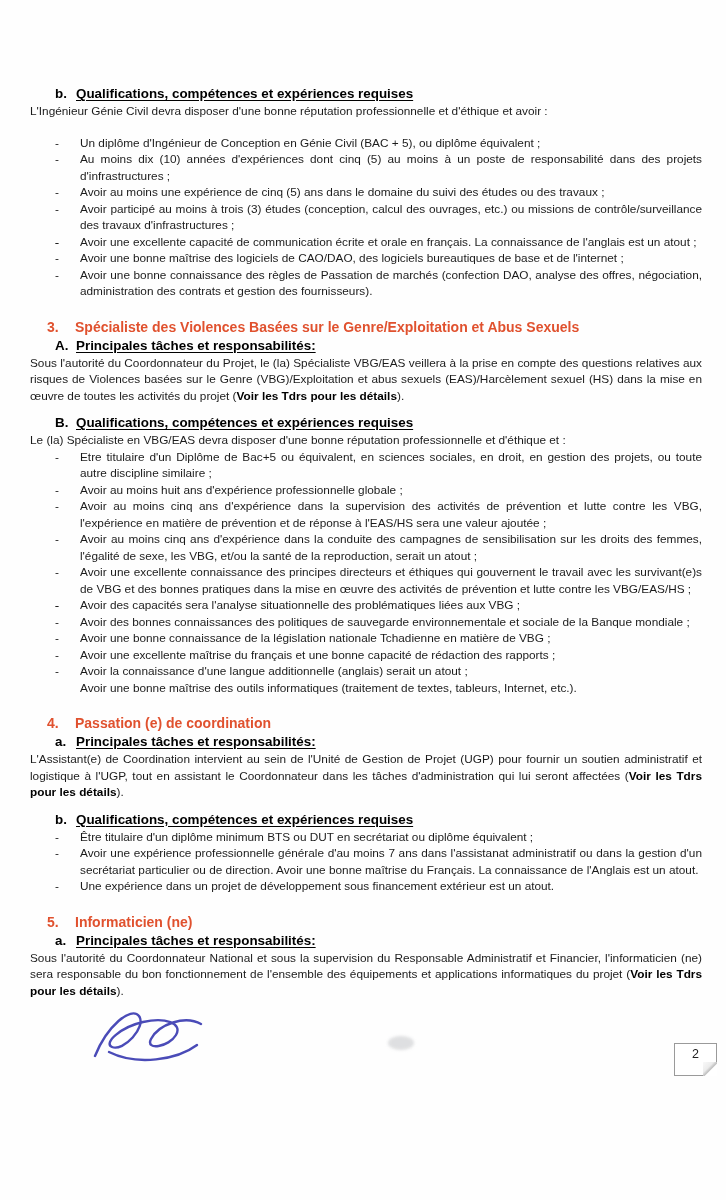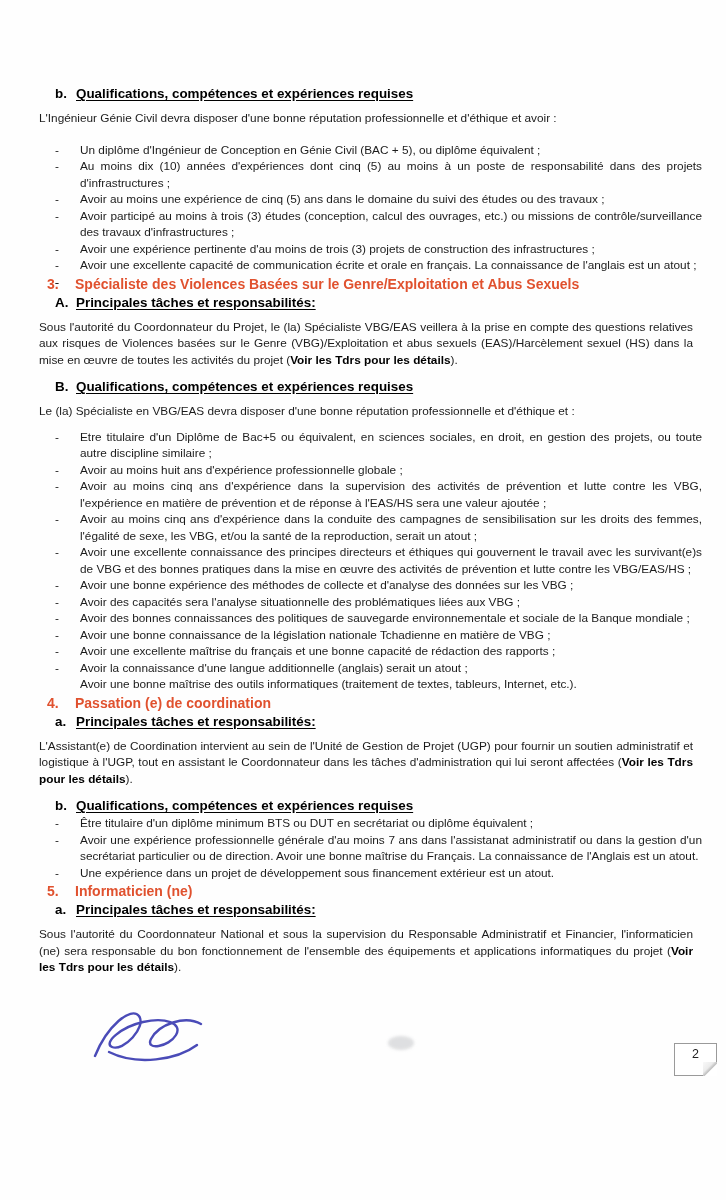--- a/index.html
+++ b/index.html
@@ -11,30 +11,30 @@
   }
   .content { position:absolute; left:30px; top:84px; width:672px; }
 
   .sub { font-size:13.4px; font-weight:bold; color:#000; padding-left:25px; margin:2px 0 2px 0; }
   .sub .letter { display:inline-block; width:21px; }
   .sub .title { text-decoration:underline; text-underline-offset:2px; }
 
   .sec { color:var(--accent); font-weight:bold; font-size:14px; padding-left:17px; margin:18px 0 3px 0; }
   .sec .num { display:inline-block; width:28px; }
 
-  .para { margin:9px; font-size:11.8px; line-height:16.5px; text-align:justify; }
+  .para { margin:0; font-size:11.8px; line-height:16.5px; text-align:justify; }
   .para b { color:#000; }
 
   .list { margin:0; }
   .list.spaced { margin-top:15px; }
   .item { position:relative; padding-left:50px; font-size:11.8px; line-height:16.5px; text-align:justify; }
   .item .dash { position:absolute; left:25px; top:0; }
 
   .para + .sub { margin-top:11px; }
-  .list + .sec { margin-top:2px; }
+  .list + .sec { margin-top:19px; }
 
   .signature { position:absolute; left:85px; top:1000px; width:135px; height:72px; opacity:.92; }
   .signature path { fill:none; stroke:currentColor; stroke-width:2.4; stroke-linecap:round; }
 
   .smudge { position:absolute; left:388px; top:1036px; width:26px; height:14px;
     background:#d7d8da; border-radius:50%; filter:blur(1.5px); opacity:.8; }
 
   .page-num-box { position:absolute; left:674px; top:1043px; width:43px; height:33px;
     background:#fff; border:1px solid #9a9a9a; box-sizing:border-box; }
   .page-num-box .num { position:absolute; top:3px; left:0; right:0; text-align:center;
@@ -48,37 +48,37 @@
 <div class="page">
 
   <div class="content">
       <div class="sub"><span class="letter">b.</span><span class="title">Qualifications, compétences et expériences requises</span></div>
       <p class="para"><span>L'Ingénieur Génie Civil devra disposer d'une bonne réputation professionnelle et d'éthique et avoir :</span></p>
       <div class="list spaced">
         <div class="item"><span class="dash">-</span><span class="item-text">Un diplôme d'Ingénieur de Conception en Génie Civil (BAC + 5), ou diplôme équivalent ;</span></div>
         <div class="item"><span class="dash">-</span><span class="item-text">Au moins dix (10) années d'expériences dont cinq (5) au moins à un poste de responsabilité dans des projets d'infrastructures ;</span></div>
         <div class="item"><span class="dash">-</span><span class="item-text">Avoir au moins une expérience de cinq (5) ans dans le domaine du suivi des études ou des travaux ;</span></div>
         <div class="item"><span class="dash">-</span><span class="item-text">Avoir participé au moins à trois (3) études (conception, calcul des ouvrages, etc.) ou missions de contrôle/surveillance des travaux d'infrastructures ;</span></div>
-        <div class="item"><span class="dash">-</span><span class="item-text">Avoir une expérience pertinente d'au moins de trois (3) projets de construction des infrastructures ;</span></div>
+        <div class="item"><span class="dash">-</span></div>
         <div class="item"><span class="dash">-</span><span class="item-text">Avoir une excellente capacité de communication écrite et orale en français. La connaissance de l'anglais est un atout ;</span></div>
-        <div class="item"><span class="dash">-</span></div>
-        <div class="item"><span class="dash">-</span></div>
+        <div class="item"><span class="dash">-</span><span class="item-text">Avoir une bonne maîtrise des logiciels de CAO/DAO, des logiciels bureautiques de base et de l'internet ;</span></div>
+        <div class="item"><span class="dash">-</span><span class="item-text">Avoir une bonne connaissance des règles de Passation de marchés (confection DAO, analyse des offres, négociation, administration des contrats et gestion des fournisseurs).</span></div>
       </div>
       <div class="sec"><span class="num">3.</span><span class="sec-title">Spécialiste des Violences Basées sur le Genre/Exploitation et Abus Sexuels</span></div>
       <div class="sub"><span class="letter">A.</span><span class="title">Principales tâches et responsabilités:</span></div>
       <p class="para"><span>Sous l'autorité du Coordonnateur du Projet, le (la) Spécialiste VBG/EAS veillera à la prise en compte des questions relatives aux risques de Violences basées sur le Genre (VBG)/Exploitation et abus sexuels (EAS)/Harcèlement sexuel (HS) dans la mise en œuvre de toutes les activités du projet (</span><b>Voir les Tdrs pour les détails</b><span>).</span></p>
       <div class="sub"><span class="letter">B.</span><span class="title">Qualifications, compétences et expériences requises</span></div>
       <p class="para"><span>Le (la) Spécialiste en VBG/EAS devra disposer d'une bonne réputation professionnelle et d'éthique et :</span></p>
       <div class="list">
         <div class="item"><span class="dash">-</span><span class="item-text">Etre titulaire d'un Diplôme de Bac+5 ou équivalent, en sciences sociales, en droit, en gestion des projets, ou toute autre discipline similaire ;</span></div>
         <div class="item"><span class="dash">-</span><span class="item-text">Avoir au moins huit ans d'expérience professionnelle globale ;</span></div>
         <div class="item"><span class="dash">-</span><span class="item-text">Avoir au moins cinq ans d'expérience dans la supervision des activités de prévention et lutte contre les VBG, l'expérience en matière de prévention et de réponse à l'EAS/HS sera une valeur ajoutée ;</span></div>
         <div class="item"><span class="dash">-</span><span class="item-text">Avoir au moins cinq ans d'expérience dans la conduite des campagnes de sensibilisation sur les droits des femmes, l'égalité de sexe, les VBG, et/ou la santé de la reproduction, serait un atout ;</span></div>
         <div class="item"><span class="dash">-</span><span class="item-text">Avoir une excellente connaissance des principes directeurs et éthiques qui gouvernent le travail avec les survivant(e)s de VBG et des bonnes pratiques dans la mise en œuvre des activités de prévention et lutte contre les VBG/EAS/HS ;</span></div>
-        <div class="item"><span class="dash">-</span><span class="item-text">Avoir une bonne expérience des méthodes de collecte et d'analyse des données sur les VBG ;</span></div>
+        <div class="item"><span class="dash">-</span></div>
         <div class="item"><span class="dash">-</span><span class="item-text">Avoir des capacités sera l'analyse situationnelle des problématiques liées aux VBG ;</span></div>
         <div class="item"><span class="dash">-</span><span class="item-text">Avoir des bonnes connaissances des politiques de sauvegarde environnementale et sociale de la Banque mondiale ;</span></div>
         <div class="item"><span class="dash">-</span><span class="item-text">Avoir une bonne connaissance de la législation nationale Tchadienne en matière de VBG ;</span></div>
         <div class="item"><span class="dash">-</span><span class="item-text">Avoir une excellente maîtrise du français et une bonne capacité de rédaction des rapports ;</span></div>
         <div class="item"><span class="dash">-</span><span class="item-text">Avoir la connaissance d'une langue additionnelle (anglais) serait un atout ;</span></div>
         <div class="item"><span class="item-text">Avoir une bonne maîtrise des outils informatiques (traitement de textes, tableurs, Internet, etc.).</span></div>
       </div>
       <div class="sec"><span class="num">4.</span><span class="sec-title">Passation (e) de coordination</span></div>
       <div class="sub"><span class="letter">a.</span><span class="title">Principales tâches et responsabilités:</span></div>
       <p class="para"><span>L'Assistant(e) de Coordination intervient au sein de l'Unité de Gestion de Projet (UGP) pour fournir un soutien administratif et logistique à l'UGP, tout en assistant le Coordonnateur dans les tâches d'administration qui lui seront affectées (</span><b>Voir les Tdrs pour les détails</b><span>).</span></p>

